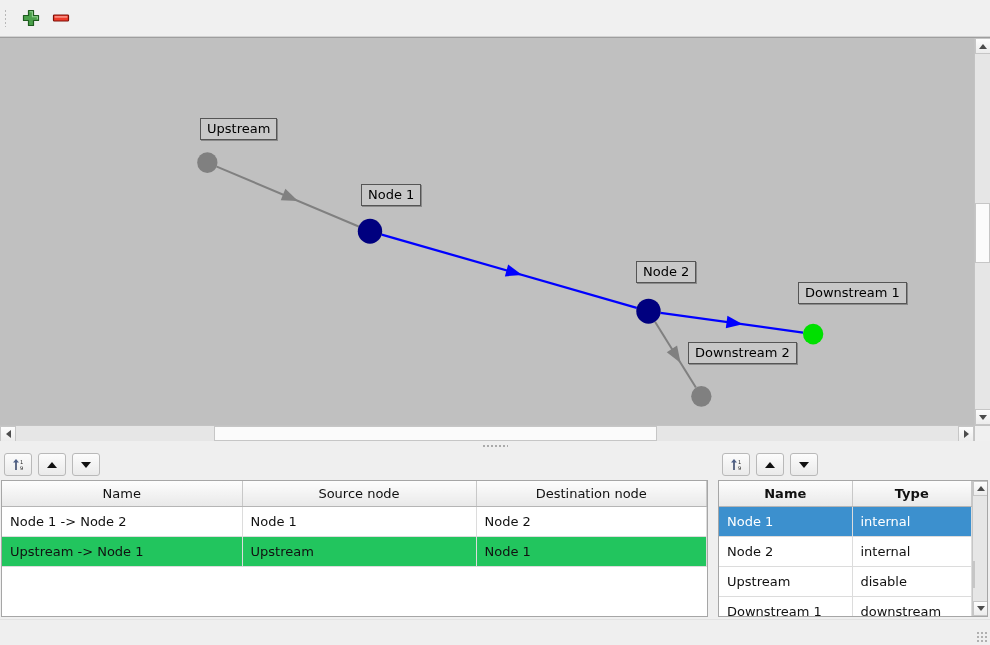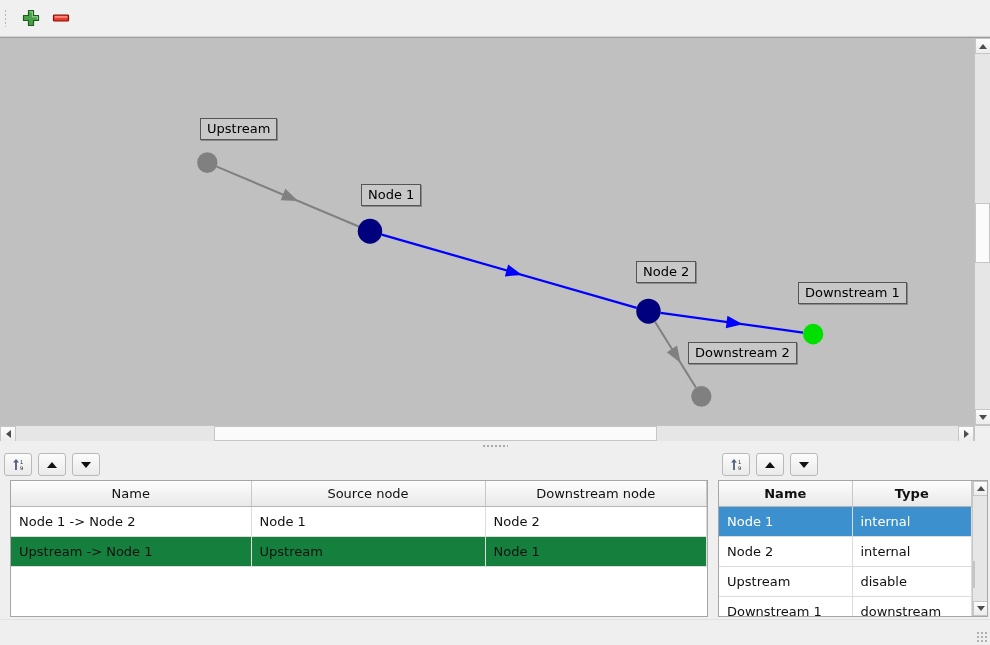--- a/index.html
+++ b/index.html
@@ -168,21 +168,21 @@
     background: linear-gradient(#fcfcfc, #eaeaea);
     border: 1px solid #b9b9b9;
     border-radius: 3px;
     display: flex; align-items: center; justify-content: center;
     cursor: pointer;
   }
 
   .tablebox {
     flex: 1 1 auto;
     position: relative;
-    margin: 0 2px 2px 10px;
+    margin: 0 2px 2px 1px;
     border: 1px solid #a6a6a6;
     background: #fff;
     overflow: hidden;
     min-height: 0;
   }
   .pane-right .tablebox { margin-left: 8px; margin-right: 2px; }
 
   table.grid {
     width: 100%;
     border-collapse: collapse;
@@ -206,21 +206,21 @@
     height: 30px;
     border-right: 1px solid #dcdcdc;
     border-bottom: 1px solid #dcdcdc;
     padding: 0 8px;
     font-size: 13px;
     color: #111;
     white-space: nowrap;
     overflow: hidden;
     text-overflow: ellipsis;
   }
-  tr.alt td { background: #15803d; }
+  tr.alt td { background: #22c55e; }
   tr.sel td { background: #3c90ce; color: #fff; }
 
   .right-sb {
     position: absolute;
     top: 0; right: 0; bottom: 0;
     width: 15px;
     background: #f5f5f5;
     border-left: 1px solid #c6c6c6;
     display: flex; flex-direction: column;
   }
@@ -355,21 +355,21 @@
         <table class="grid">
           <colgroup>
               <col style="width:240px">
               <col style="width:234px">
               <col>
             </colgroup>
           <thead>
             <tr id="edges-head-row">
                 <th>Name</th>
                 <th>Source node</th>
-                <th>Downstream node</th>
+                <th>Destination node</th>
               </tr>
           </thead>
           <tbody id="edges-body">
               <tr>
                 <td>Node 1 -&gt; Node 2</td>
                 <td>Node 1</td>
                 <td>Node 2</td>
               </tr>
               <tr class="alt">
                 <td>Upstream -&gt; Node 1</td>

